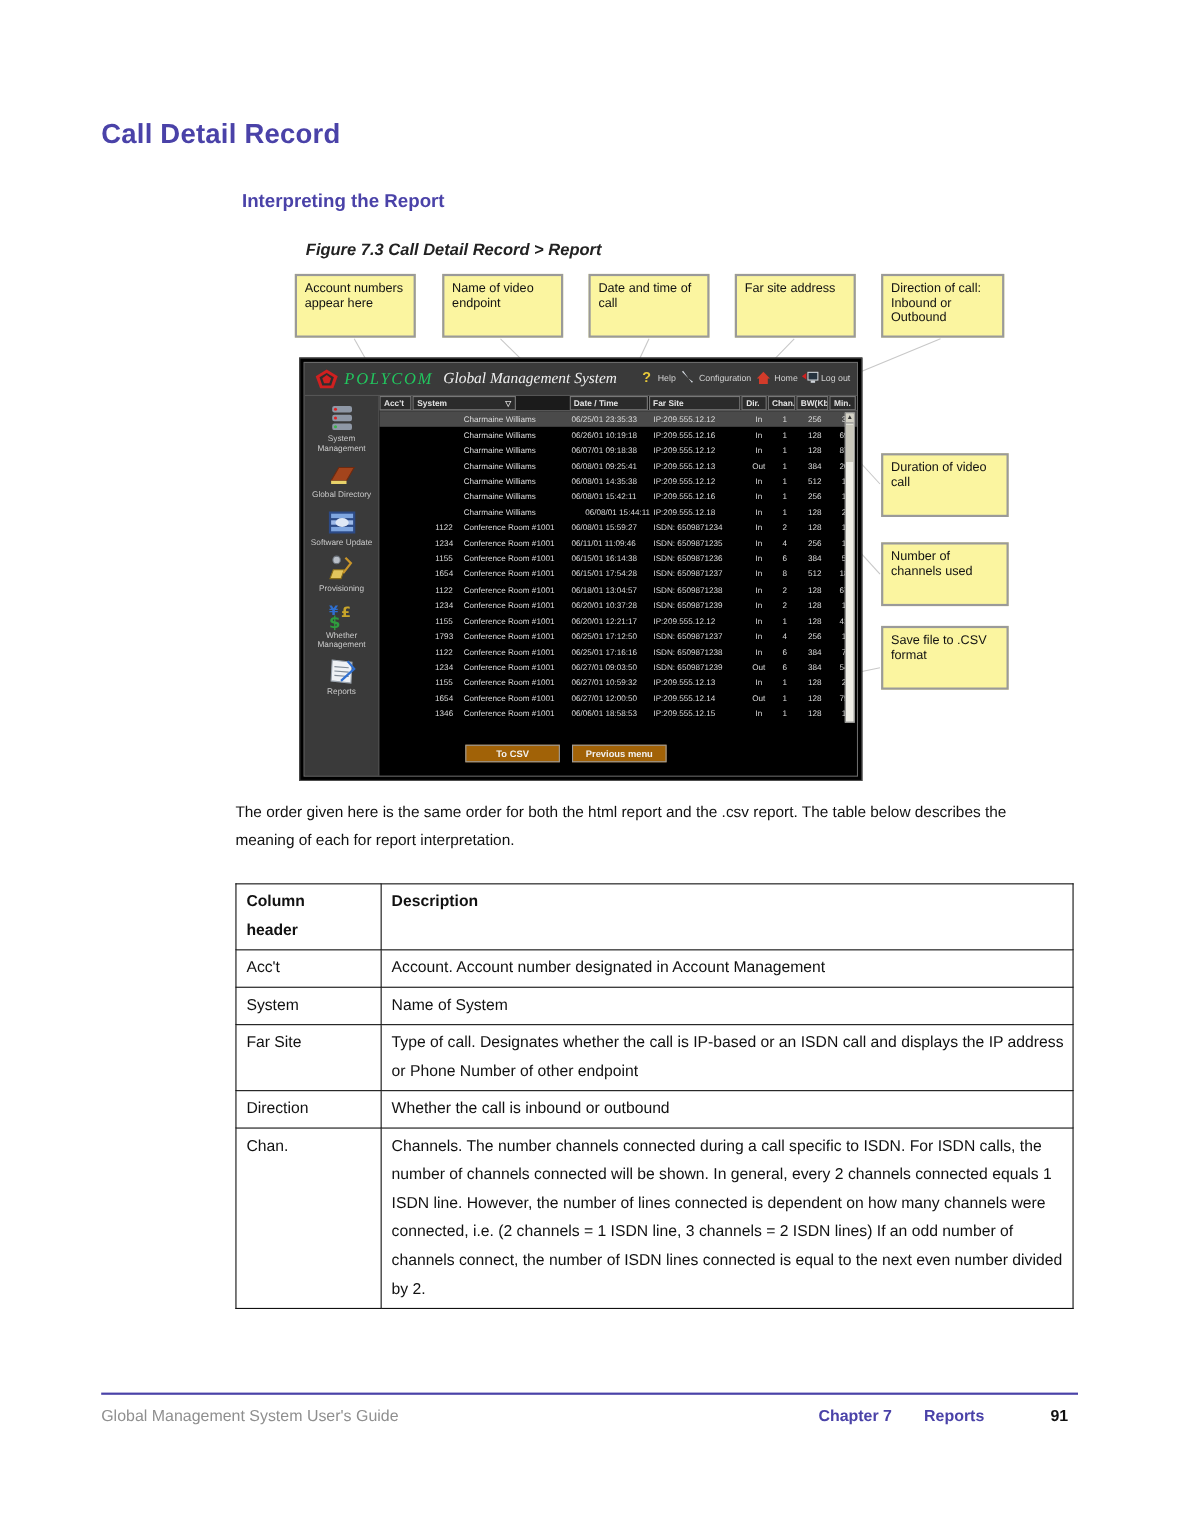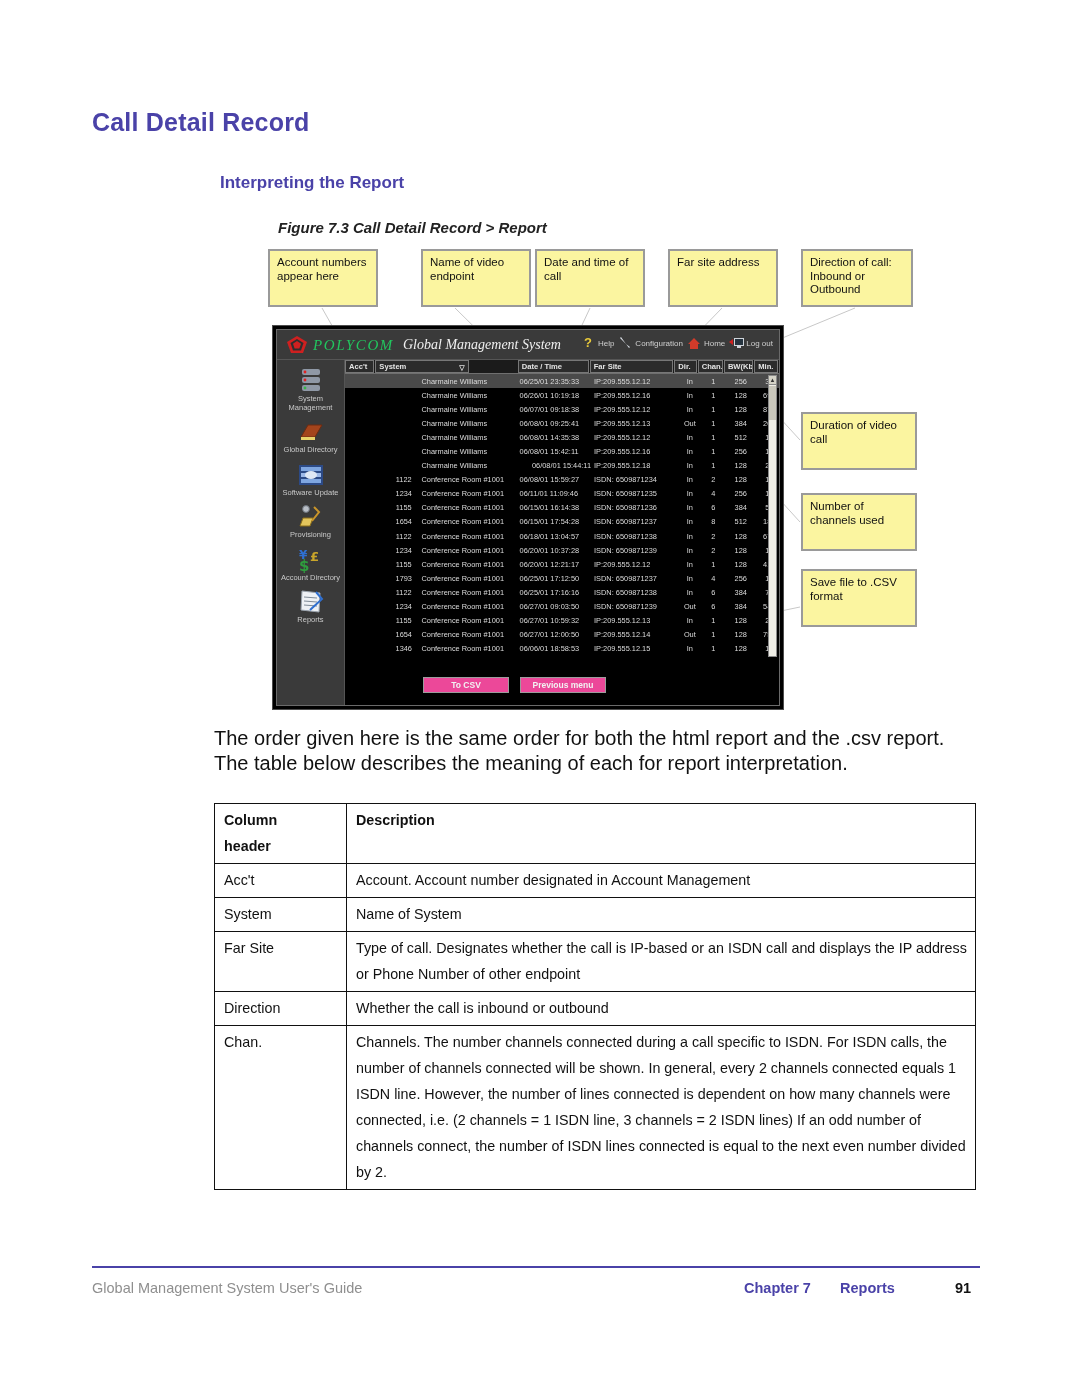--- a/index.html
+++ b/index.html
@@ -114,29 +114,29 @@
   .scroll-up{
     position:absolute; left:0; top:0; width:100%; height:9px;
     background:#d4d2c6; border-bottom:1px solid #8a8a8a;
     font-size:6px; color:#333; text-align:center; line-height:8px;
   }
   .scroll-thumb{
     position:absolute; left:0; top:10px; width:100%; height:34px; background:#c9c7bb;
   }
   .btnbar{ position:absolute; left:0; right:0; bottom:10px; height:18px; }
   .appbtn{
-    position:absolute; height:16px; background:#ec4899;
+    position:absolute; height:16px; background:#a16207;
     border:1px solid #9c9c9c; color:#f2f2f2; font-size:8.5px;
     font-weight:bold; text-align:center; line-height:14px;
   }
 
   
   .para{
     position:absolute; left:214px; top:726px; width:740px;
-    font-size:20px; line-height:25px; color:#111;
+    font-size:14px; line-height:25px; color:#111;
   }
 
   
   .desc{
     position:absolute; left:214px; top:803px; width:762px;
     border-collapse:collapse;
   }
   .desc td{
     border:1px solid #111;
     font-size:14.3px; line-height:26px;
@@ -175,21 +175,21 @@
   </g>
 </svg>
 
 <div class="h1-title">Call Detail Record</div>
 <div class="h2-title">Interpreting the Report</div>
 <div class="fig-caption">Figure 7.3 Call Detail Record &gt; Report</div>
 
 <div class="callout" style="left:268px; top:249px; width:110px; height:58px;">
   <span>Account numbers appear here</span>
 </div>
-<div class="callout" style="left:402px; top:249px; width:110px; height:58px;margin-left:19px;">
+<div class="callout" style="left:402px; top:249px; width:110px; height:58px;">
   <span>Name of video endpoint</span>
 </div>
 <div class="callout" style="left:535px; top:249px; width:110px; height:58px;">
   <span>Date and time of call</span>
 </div>
 <div class="callout" style="left:668px; top:249px; width:110px; height:58px;">
   <span>Far site address</span>
 </div>
 <div class="callout" style="left:801px; top:249px; width:112px; height:58px;">
   <span>Direction of call: Inbound or Outbound</span>
@@ -299,21 +299,21 @@
         <div class="side-lbl">Provisioning</div>
       </div>
       <div class="side-item">
         <div class="side-ic">
           <svg viewBox="0 0 30 26" width="30" height="26">
             <text x="3" y="12" font-size="12" fill="#2f6fd0" font-family="DejaVu Sans, sans-serif" font-weight="bold">¥</text>
             <text x="14" y="14" font-size="13" fill="#c9a52a" font-family="DejaVu Sans, sans-serif" font-weight="bold">£</text>
             <text x="3" y="24" font-size="15" fill="#2f9d3e" font-family="DejaVu Sans, sans-serif" font-weight="bold">$</text>
           </svg>
         </div>
-        <div class="side-lbl">Account Directory</div>
+        <div class="side-lbl">Whether Management</div>
       </div>
       <div class="side-item">
         <div class="side-ic">
           <svg viewBox="0 0 30 26" width="30" height="26">
             <polygon points="6,2 24,4 23,23 5,21" fill="#eef1f5" stroke="#9aa3ad"></polygon>
             <line x1="8" y1="8" x2="21" y2="9" stroke="#7f8a96"></line>
             <line x1="8" y1="12" x2="21" y2="13" stroke="#7f8a96"></line>
             <line x1="8" y1="16" x2="21" y2="17" stroke="#7f8a96"></line>
             <path d="M20 3 L26 10 L14 21" stroke="#2f6fd0" stroke-width="2" fill="none"></path>
           </svg>

